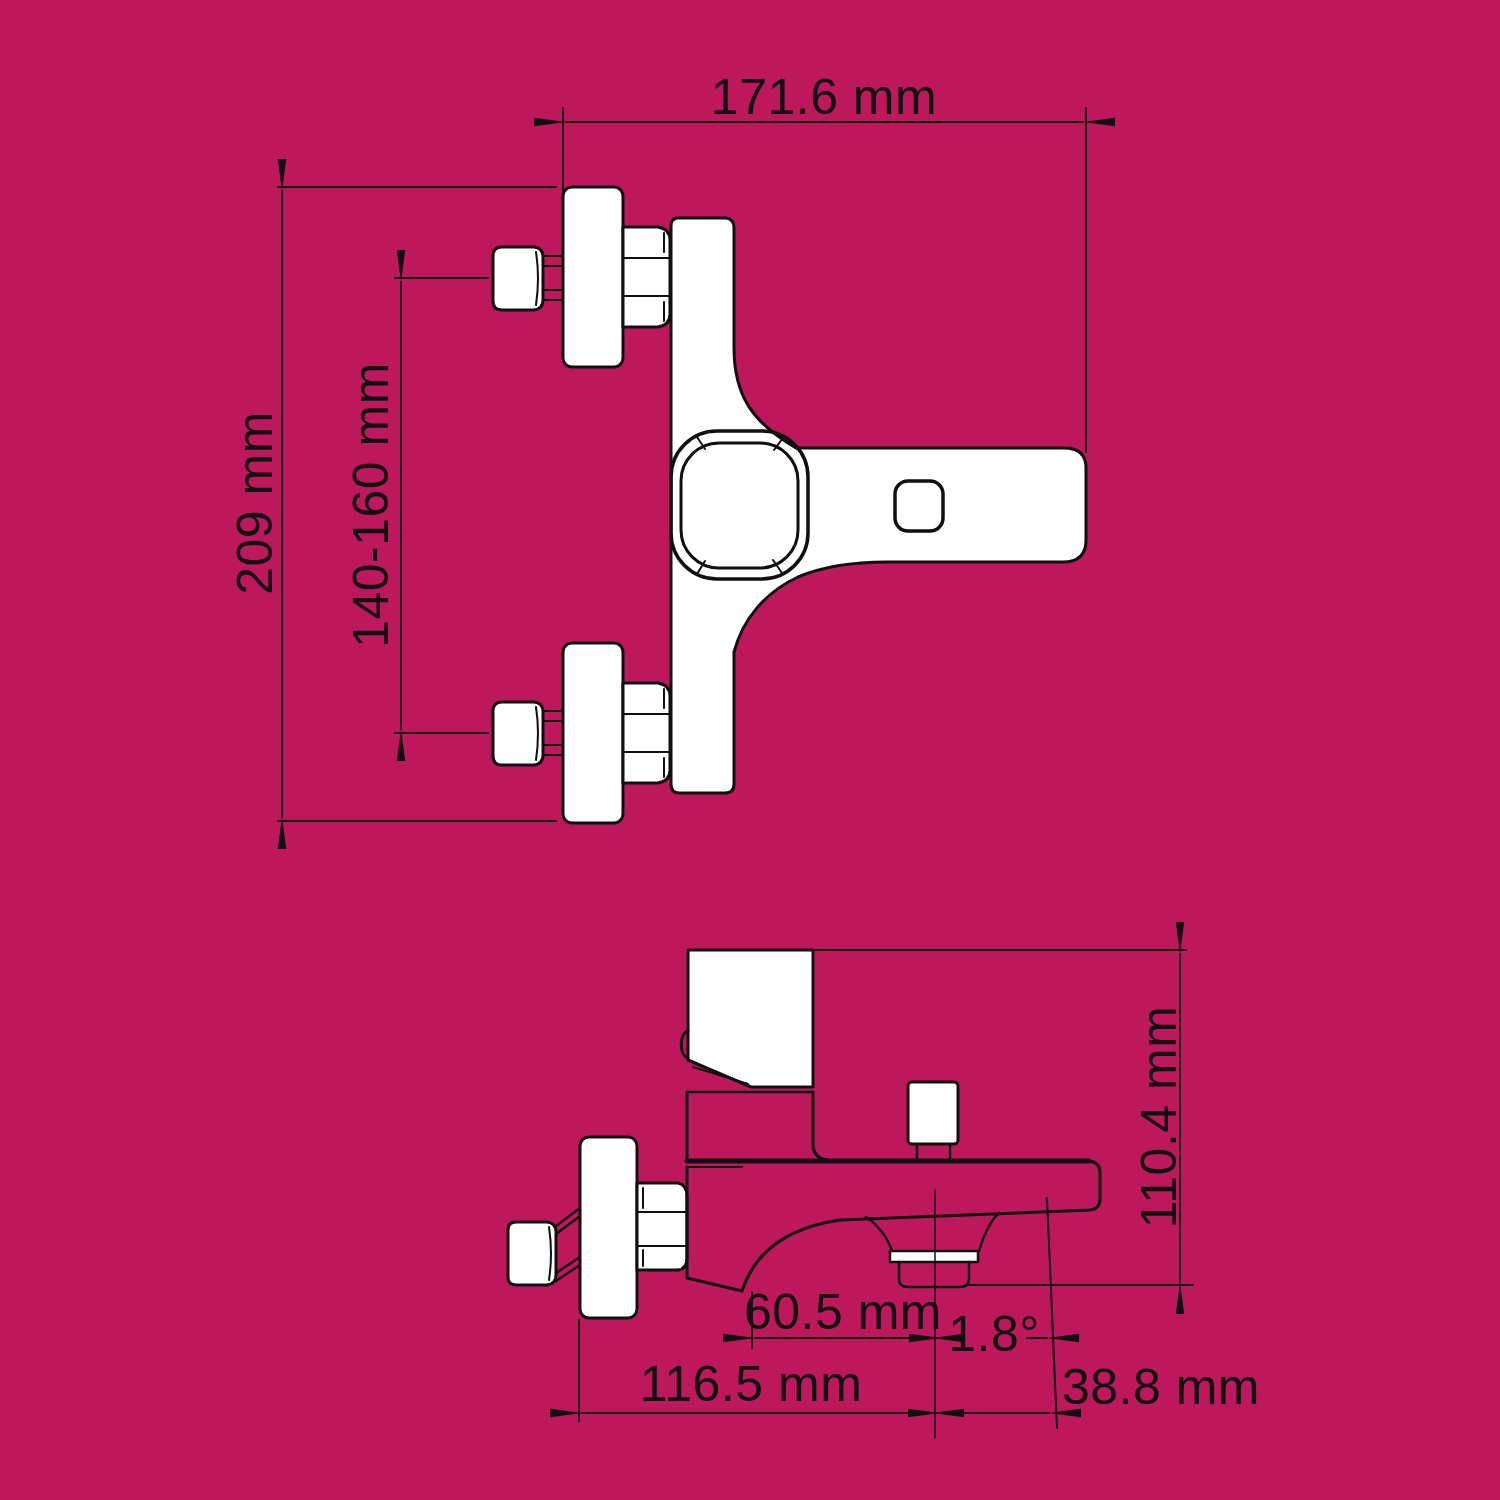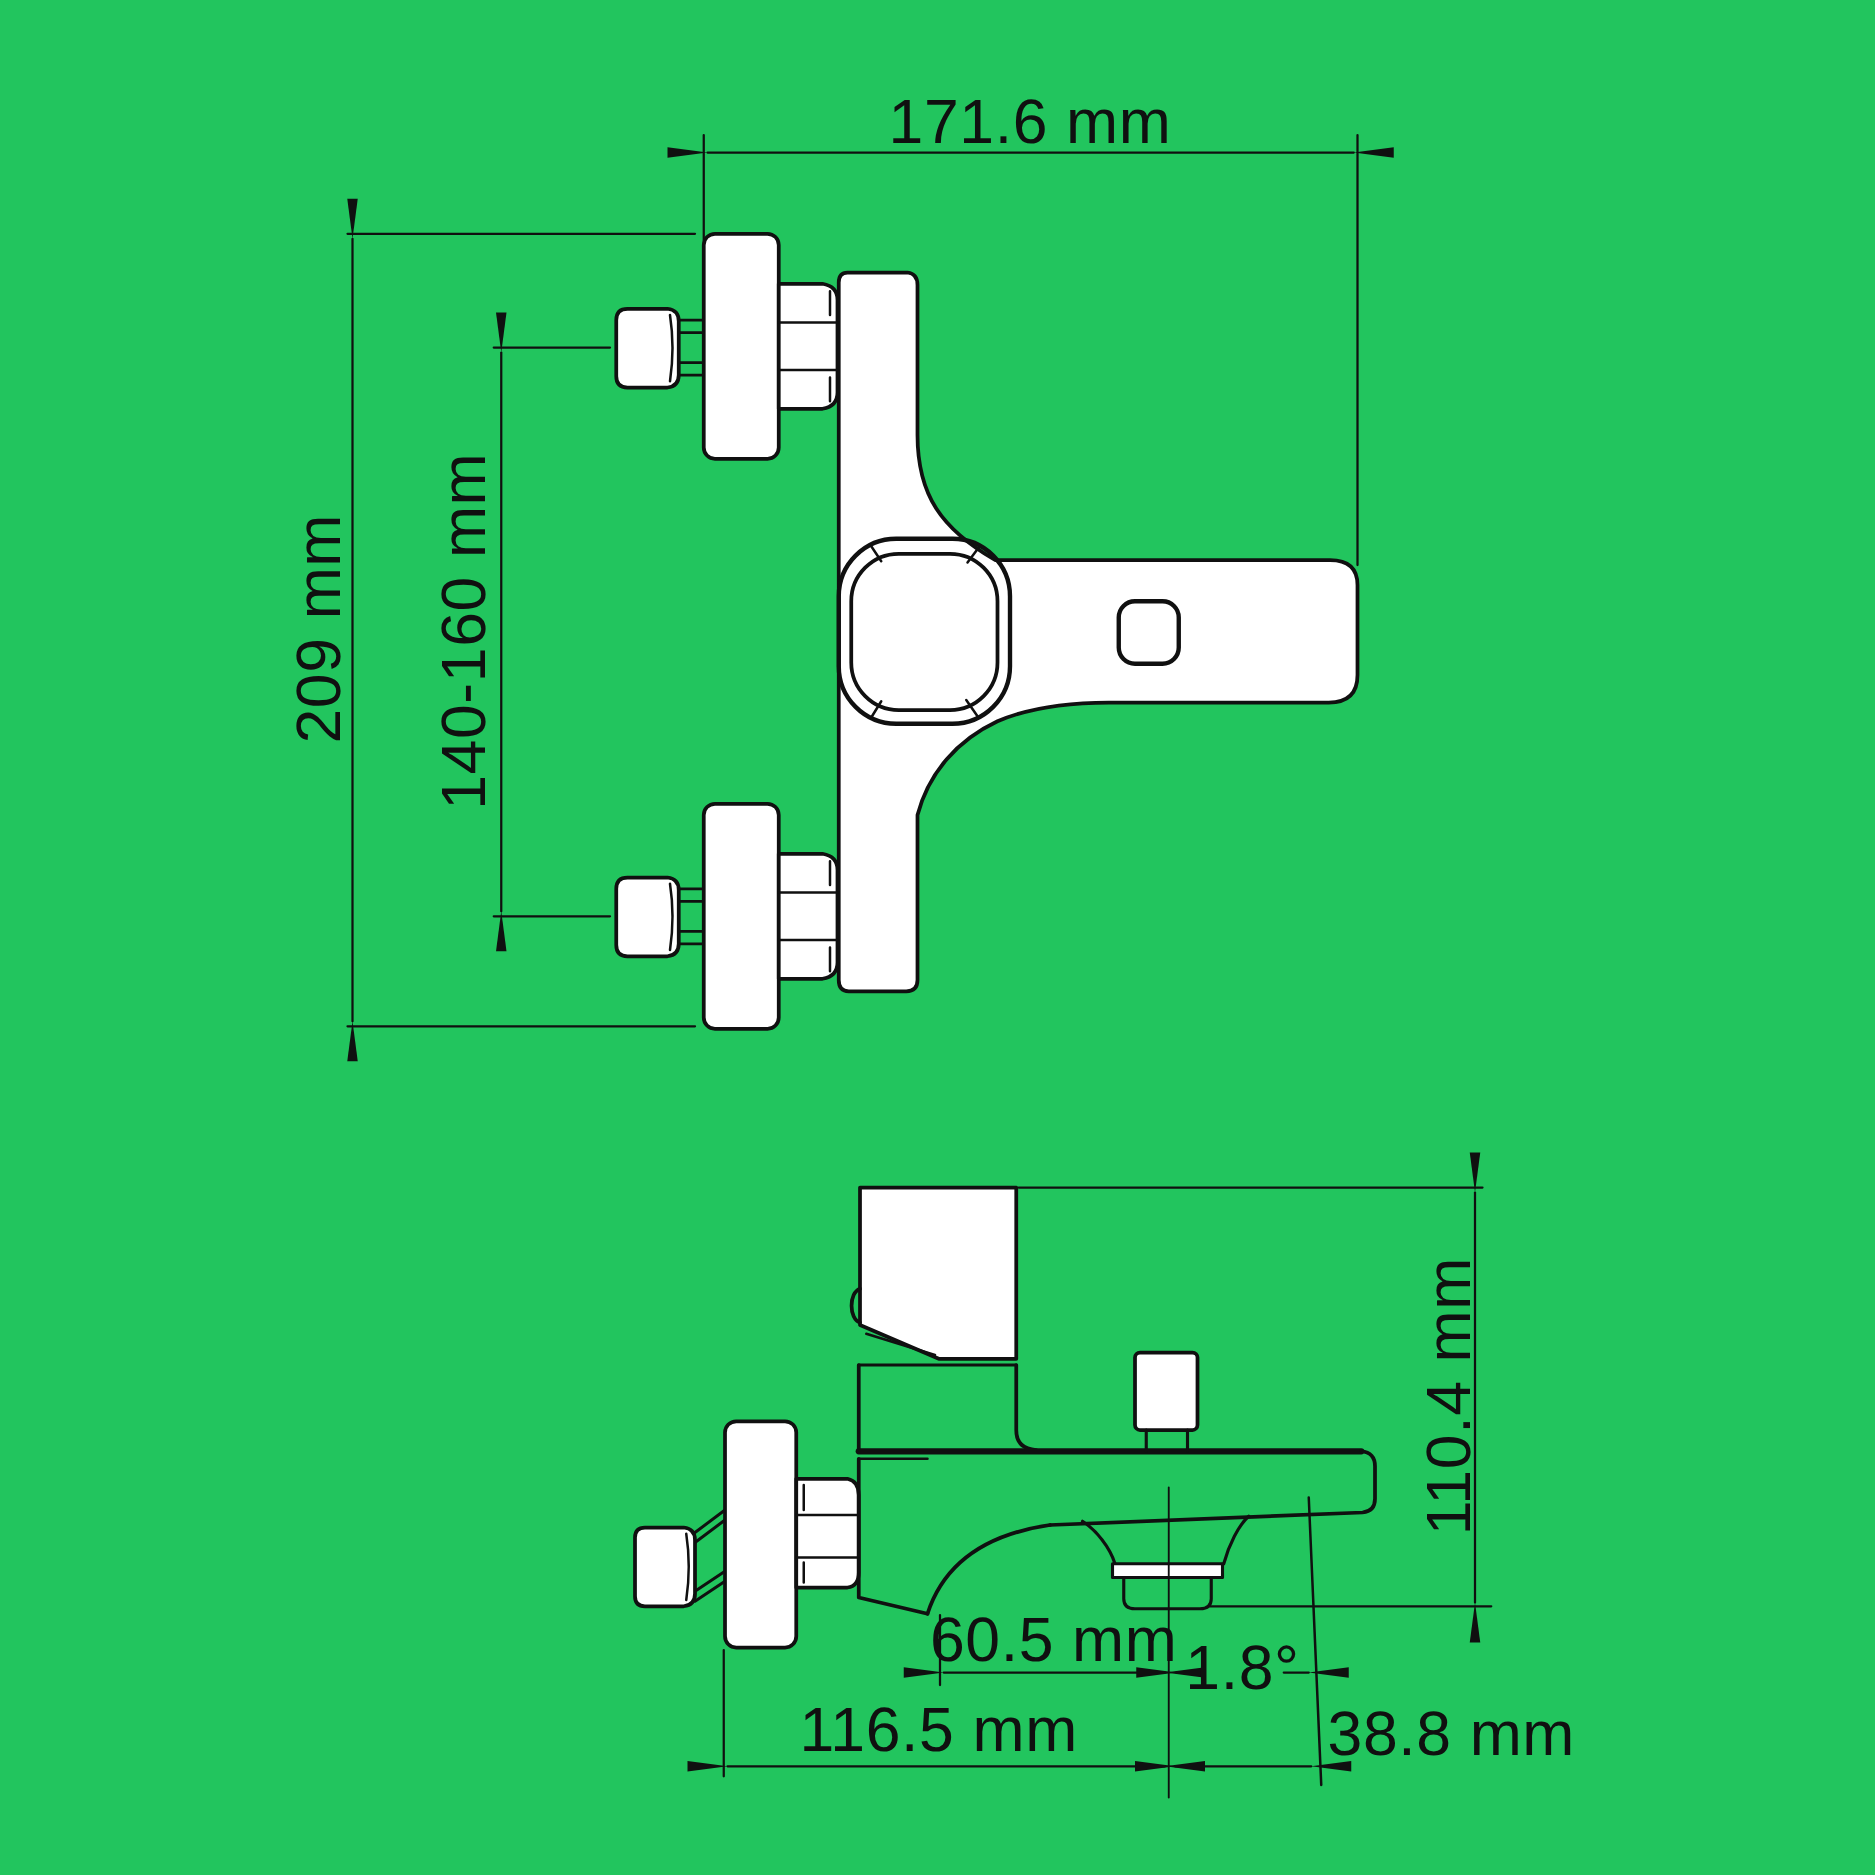--- a/index.html
+++ b/index.html
@@ -1,16 +1,16 @@
 <!DOCTYPE html>
 <html><head>
 <meta charset="utf-8">
 <style>
   html,body{margin:0;padding:0;background:#ffffff;}
-  .stage{width:1500px;height:1500px;background:#22c55e;position:relative;}
+  .stage{width:1500px;height:1500px;background:#be185d;position:relative;}
   .dim-text{
     font-family:"Liberation Sans", sans-serif;
     font-size:50px;
     fill:#101010;
     letter-spacing:0.5px;
   }
   svg path, svg rect, svg line{vector-effect:none;}
 </style>
 </head>
 <body>

